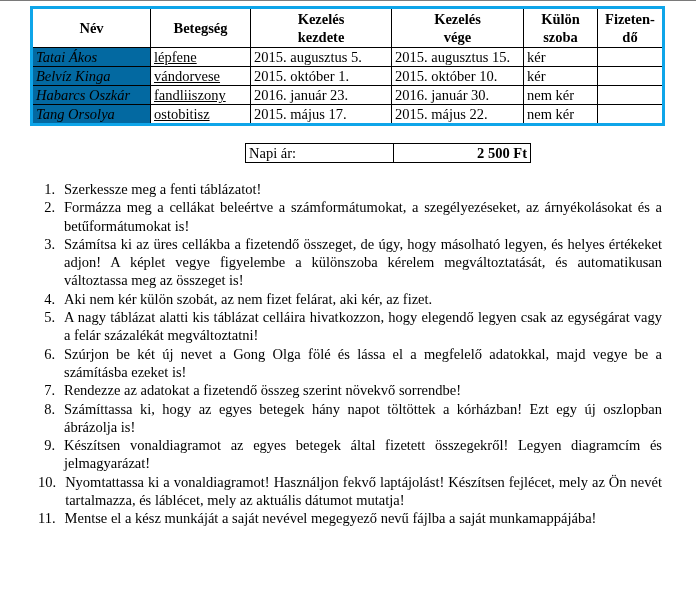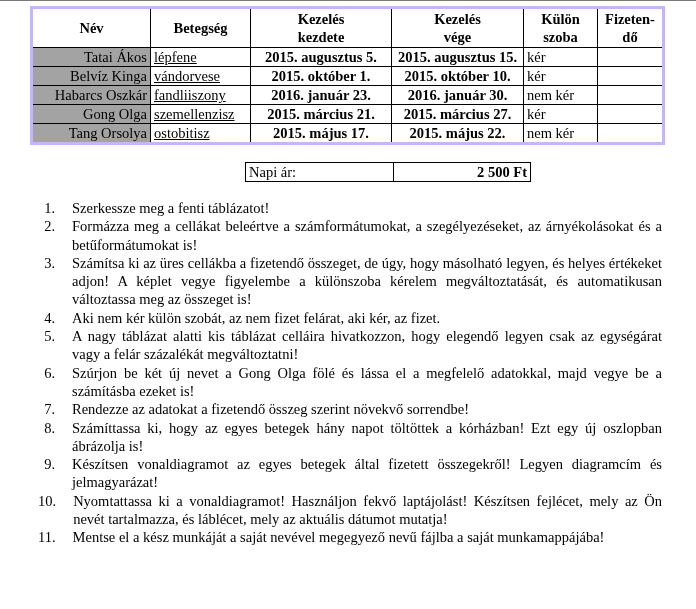--- a/index.html
+++ b/index.html
@@ -18,41 +18,41 @@
     width: 696px; height: 1px;
     background: #7a7a7a;
   }
 
   
   table.patients {
     border-collapse: collapse;
     table-layout: fixed;
     margin: 6px 0 0 30px;
     width: 632px;
-    border: 3px solid #c4b5fd;
+    border: 3px solid #0ea5e9;
   }
   table.patients th, table.patients td {
     border: 1px solid #000;
     padding: 0 3px;
     line-height: 18px;
     overflow: hidden;
     font-size: 14.5px;
   }
   table.patients th {
     font-weight: bold;
     text-align: center;
     vertical-align: middle;
     white-space: pre-line;
     height: 40px;
     padding: 0 1px;
   }
   table.patients td { height: 18px; }
-  td.name-cell   { background: #a3a3a3; text-align: right; }
+  td.name-cell   { background: #0369a1; text-align: left; font-style: italic; }
   td.disease-cell{ text-align: left; text-decoration: underline; }
-  td.date-cell   { text-align: center; font-weight: bold; }
+  td.date-cell   { text-align: left; }
   td.room-cell   { }
   td.pay-cell    { background: #ffffff; }
 
   
   table.rates {
     border-collapse: collapse;
     table-layout: fixed;
     margin: 17px 0 0 245px;
     width: 285px;
     padding-left: 44px;
@@ -73,21 +73,21 @@
     line-height: 18.3px;
   }
   .task { display: flex; align-items: flex-start; }
   .task-num {
     flex: 0 0 17px;
     text-align: right;
     white-space: nowrap;
   }
   .task-text {
     flex: 1;
-    margin-left: 17px;
+    margin-left: 9px;
     text-align: justify;
   }
 </style>
 </head>
 <body>
 
 <div class="top-rule"></div>
 
 <div>
 
@@ -133,28 +133,20 @@
       </tr>
       <tr>
         <td class="name-cell">Habarcs Oszkár</td>
         <td class="disease-cell">fandliiszony</td>
         <td class="date-cell">2016. január 23.</td>
         <td class="date-cell">2016. január 30.</td>
         <td class="room-cell">nem kér</td>
         <td class="pay-cell"></td>
       </tr>
       <tr>
-        <td class="name-cell">Gong Olga</td>
-        <td class="disease-cell">szemellenzisz</td>
-        <td class="date-cell">2015. március 21.</td>
-        <td class="date-cell">2015. március 27.</td>
-        <td class="room-cell">kér</td>
-        <td class="pay-cell"></td>
-      </tr>
-      <tr>
         <td class="name-cell">Tang Orsolya</td>
         <td class="disease-cell">ostobitisz</td>
         <td class="date-cell">2015. május 17.</td>
         <td class="date-cell">2015. május 22.</td>
         <td class="room-cell">nem kér</td>
         <td class="pay-cell"></td>
       </tr>
     </tbody>
   </table>
 

